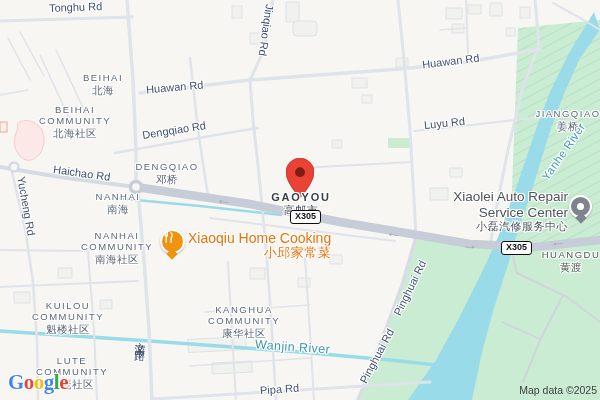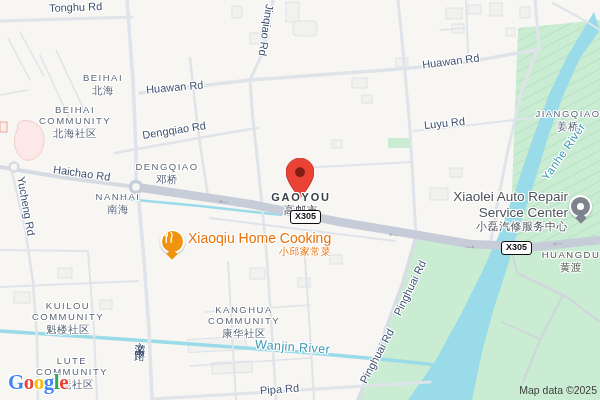--- a/index.html
+++ b/index.html
@@ -20,21 +20,21 @@
   .area-lbl .zh{display:block;letter-spacing:.5px;font-size:10.5px;}
   .multi{white-space:normal;width:84px;}
   .city-lbl{color:#394049;font-size:11px;letter-spacing:1.8px;font-weight:600;text-align:center;}
   .city-lbl .zh{display:block;letter-spacing:.5px;font-size:11px;font-weight:400;}
   .ctr{transform:translate(-50%,0);}
   .route-badge{
     position:absolute;background:#fff;border:1.5px solid #0c0c0c;border-radius:3px;
     font-size:9px;font-weight:bold;color:#111;padding:1px 4px;line-height:1.1;
   }
   .poi-orange{color:#e8710a;font-size:14px;text-align:right;}
-  .poi-orange .zh{display:block;font-size:10px;letter-spacing:.5px;}
+  .poi-orange .zh{display:block;font-size:13px;letter-spacing:.5px;}
   .poi-gray{color:#4d535b;font-size:13.5px;text-align:right;}
   .poi-gray .zh{display:block;font-size:11px;letter-spacing:.5px;}
   .arrow{position:absolute;color:#97a0ab;font-size:12px;font-weight:bold;text-shadow:none;}
   .vertical-zh{writing-mode:vertical-rl;text-orientation:upright;letter-spacing:3px;}
   
   .pin-tail{position:absolute;width:8px;height:8px;background:#fff;transform:rotate(45deg);}
   .poi-pin{position:absolute;}
   .poi-pin .head{
     position:relative;border-radius:50%;border:2px solid #fff;
     box-shadow:0 1px 2px rgba(0,0,0,.25);display:flex;align-items:center;justify-content:center;
@@ -169,20 +169,23 @@
   </div>
   <div class="lbl area-lbl ctr" style="left:75px;top:105px;">
     <span class="multi" style="display:inline-block">BEIHAI COMMUNITY</span><span class="zh">北海社区</span>
   </div>
   <div class="lbl area-lbl ctr" style="left:167px;top:162px;">
     <span>DENGQIAO</span><span class="zh">邓桥</span>
   </div>
   <div class="lbl area-lbl ctr" style="left:118px;top:192px;">
     <span>NANHAI</span><span class="zh">南海</span>
   </div>
+  <div class="lbl area-lbl ctr" style="left:117px;top:231px;">
+    <span class="multi" style="display:inline-block">NANHAI COMMUNITY</span><span class="zh">南海社区</span>
+  </div>
   <div class="lbl area-lbl ctr" style="left:520px;top:109px;margin-left:48px;">
     <span>JIANGQIAO</span><span class="zh">姜桥</span>
   </div>
   <div class="lbl area-lbl ctr" style="left:72px;top:356px;">
     <span class="multi" style="display:inline-block">LUTE COMMUNITY</span><span class="zh">琵琶社区</span>
   </div>
   <div class="lbl area-lbl ctr" style="left:68px;top:301px;">
     <span class="multi" style="display:inline-block">KUILOU COMMUNITY</span><span class="zh">魁楼社区</span>
   </div>
   <div class="lbl area-lbl ctr" style="left:244px;top:305px;">

